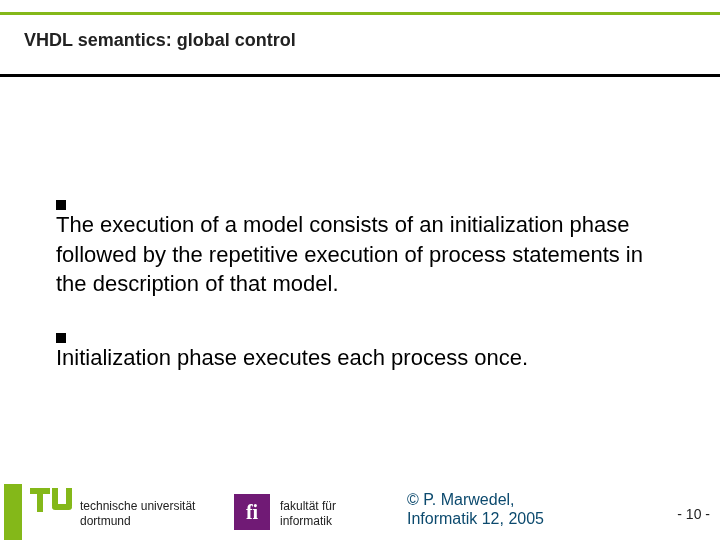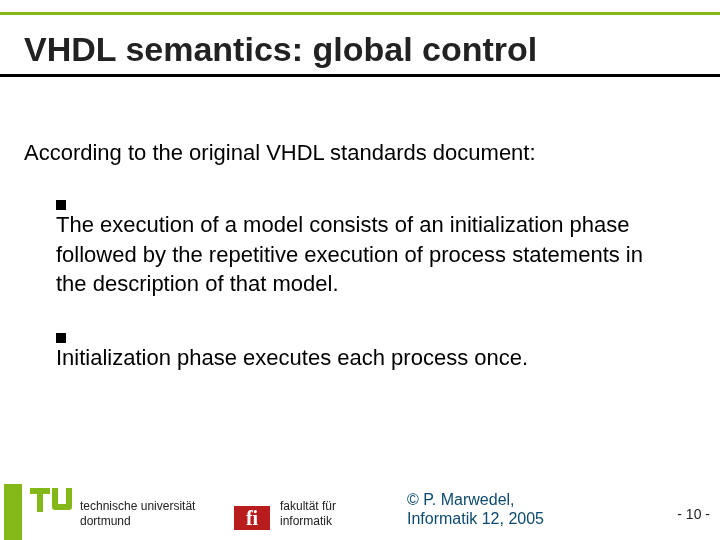--- a/index.html
+++ b/index.html
@@ -1,45 +1,44 @@
 <!DOCTYPE html>
 <html><head>
 <meta charset="utf-8">
 <style>
   * { margin: 0; padding: 0; box-sizing: border-box; }
   html, body { width: 720px; height: 540px; font-family: Arial, Helvetica, sans-serif; background: #fff; color: #000; }
   .slide { width: 720px; height: 540px; position: relative; }
   .top-bar { position: absolute; top: 12px; left: 0; width: 720px; height: 3px; background: #84b819; }
-  .title { position: absolute; top: 30px; left: 24px; font-size: 34px; font-weight: bold; color: #222; }
+  .title { position: absolute; top: 30px; left: 24px; font-size: 18px; font-weight: bold; color: #222; }
   .under-bar { position: absolute; top: 74px; left: 0; width: 720px; height: 3px; background: #000; }
   .intro { position: absolute; top: 140px; left: 24px; font-size: 22px; color: #000; }
   .bullets { position: absolute; top: 192px; left: 56px; width: 620px; }
   .bullet-item { display: flex; align-items: flex-start; margin-bottom: 26px; flex-direction: column; }
   .bullet-mark { width: 10px; height: 10px; background: #000; flex: 0 0 10px; margin-top: 8px; margin-right: 14px; }
   .bullet-text { font-size: 22px; line-height: 1.35; color: #000; }
   .footer { position: absolute; bottom: 0; left: 4px; width: 720px; height: 56px; }
   .green-box { position: absolute; left: 0; bottom: 0; width: 18px; height: 56px; background: #84b819; }
   .tu-logo { position: absolute; left: 26px; bottom: 28px; }
   .tu-logo svg { display: block; }
   .tu-text { position: absolute; left: 76px; bottom: 12px; font-size: 12px; line-height: 1.2; color: #222; }
-  .fi-logo { position: absolute; left: 230px; bottom: 10px; width: 36px; height: 24px; background: #b91c1c; display: flex; align-items: center; justify-content: center; }
+  .fi-logo { position: absolute; left: 230px; bottom: 10px; width: 36px; height: 36px; background: #701a75; display: flex; align-items: center; justify-content: center; }
   .fi-logo span { color: #fff; font-weight: bold; font-size: 20px; font-family: Georgia, serif; }
   .fi-text { position: absolute; left: 276px; bottom: 12px; font-size: 12px; line-height: 1.2; color: #222; }
   .copyright { position: absolute; left: 392px; bottom: 12px; font-size: 16px; line-height: 1.2; color: #0c4a6e; margin-left: 11px; }
   .pagenum { position: absolute; right: 14px; bottom: 18px; font-size: 14px; color: #222; margin-top: 24px; }
 </style>
 </head>
 <body>
 
 <div class="slide">
   <div class="top-bar"></div>
   <div class="title">VHDL semantics: global control</div>
   <div class="under-bar"></div>
 
-  <div class="intro">According to the original VHDL standards document:</div>
 
   <div class="bullets">
     <div class="bullet-item">
       <div class="bullet-mark"></div>
       <div class="bullet-text">The execution of a model consists of an initialization phase followed by the repetitive execution of process statements in the description of that model.</div>
     </div>
     <div class="bullet-item">
       <div class="bullet-mark"></div>
       <div class="bullet-text">Initialization phase executes each process once.</div>
     </div>

